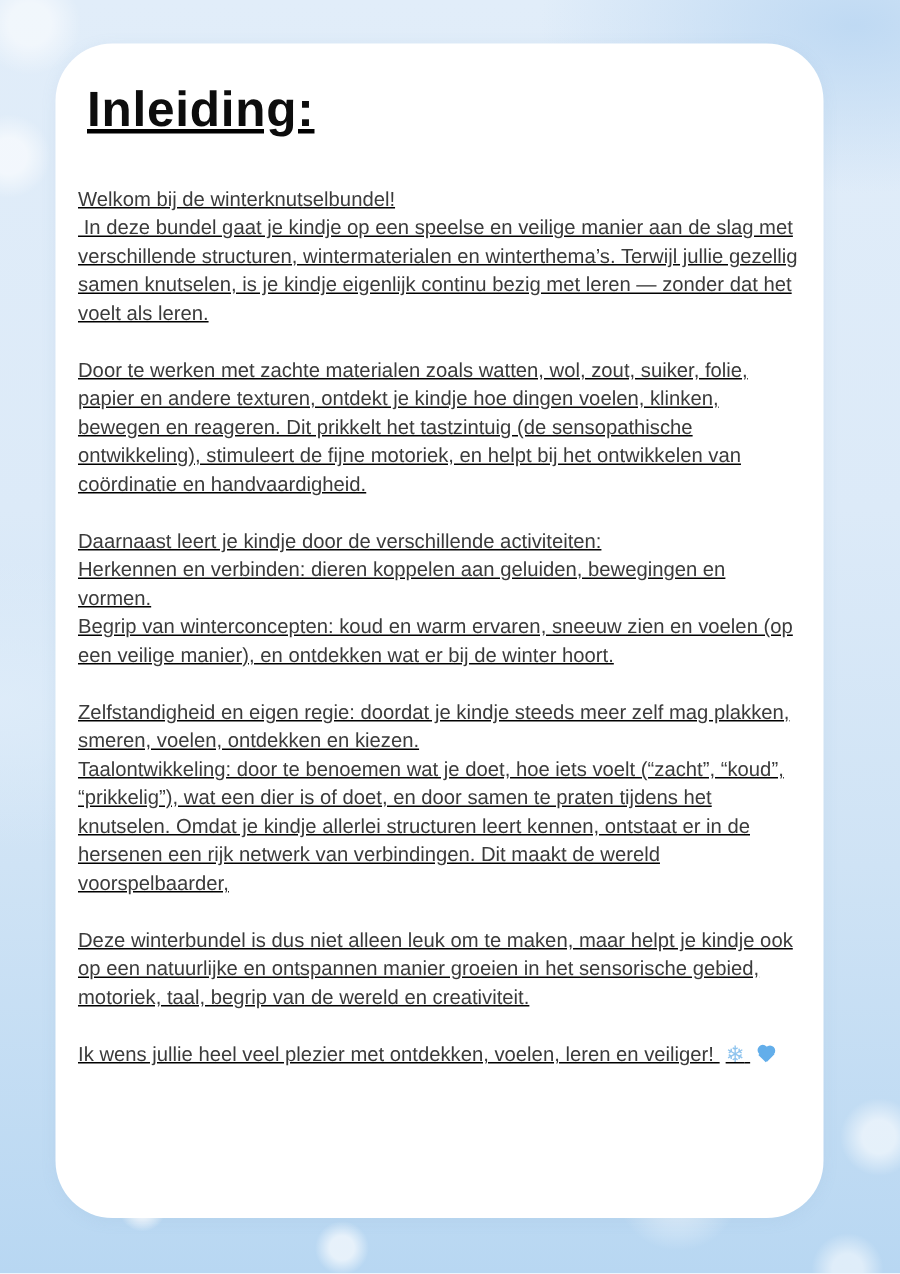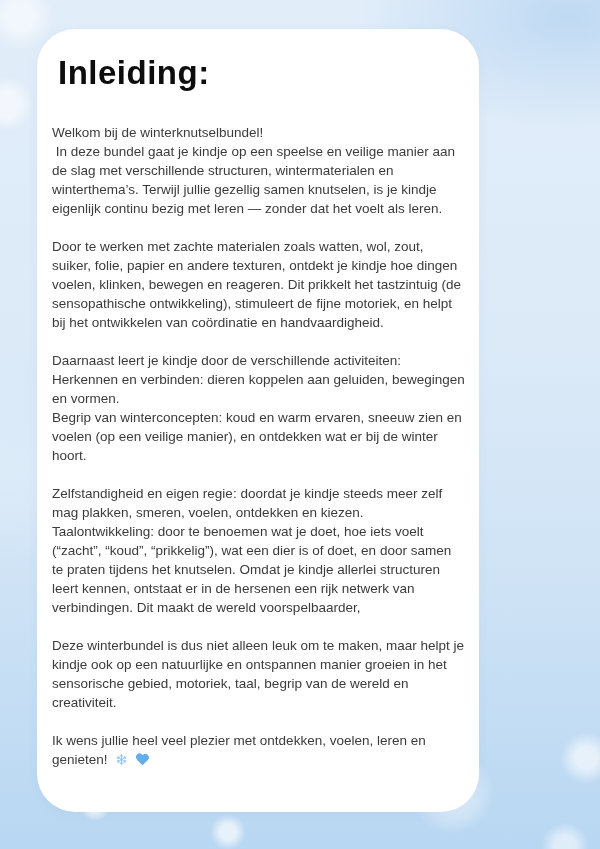--- a/index.html
+++ b/index.html
@@ -25,26 +25,27 @@
       radial-gradient(circle at 20px 16px,   rgba(255,255,255,.55) 0 14px, rgba(255,255,255,0) 34px),
       radial-gradient(ellipse 300px 160px at 95% 2%, rgba(185,214,242,.85) 0%, rgba(185,214,242,0) 70%),
       radial-gradient(ellipse 260px 140px at 0% 55%, rgba(222,236,249,.9) 0%, rgba(222,236,249,0) 70%),
       linear-gradient(180deg, #e1edf9 0%, #dceaf8 40%, #cfe3f5 68%, #b8d7f2 100%);
   }
 
   .card {
     position: absolute;
     left: 37px;
     top: 29px;
-    width: 442px;
+    width: 512px;
     height: 783px;
     background: #ffffff;
     border-radius: 38px;
     box-shadow: 0 2px 10px rgba(120,160,200,0.10);
     padding: 22px 14px 0 15px;
+    text-decoration: underline;
   }
 
   .title {
     margin-left: 6px;
     font-size: 33px;
     line-height: 44px;
     font-weight: bold;
     letter-spacing: 0.5px;
     color: #0d0d0d;
   }
@@ -107,19 +108,19 @@
       <p class="para">Welkom bij de winterknutselbundel!
 &nbsp;In deze bundel gaat je kindje op een speelse en veilige manier aan de slag met verschillende structuren, wintermaterialen en winterthema’s. Terwijl jullie gezellig samen knutselen, is je kindje eigenlijk continu bezig met leren — zonder dat het voelt als leren.</p>
       <p class="para">Door te werken met zachte materialen zoals watten, wol, zout, suiker, folie, papier en andere texturen, ontdekt je kindje hoe dingen voelen, klinken, bewegen en reageren. Dit prikkelt het tastzintuig (de sensopathische ontwikkeling), stimuleert de fijne motoriek, en helpt bij het ontwikkelen van coördinatie en handvaardigheid.</p>
       <p class="para">Daarnaast leert je kindje door de verschillende activiteiten:
 Herkennen en verbinden: dieren koppelen aan geluiden, bewegingen en vormen.
 Begrip van winterconcepten: koud en warm ervaren, sneeuw zien en voelen (op een veilige manier), en ontdekken wat er bij de winter hoort.</p>
       <p class="para">Zelfstandigheid en eigen regie: doordat je kindje steeds meer zelf mag plakken, smeren, voelen, ontdekken en kiezen.
 Taalontwikkeling: door te benoemen wat je doet, hoe iets voelt (“zacht”, “koud”, “prikkelig”), wat een dier is of doet, en door samen te praten tijdens het knutselen. Omdat je kindje allerlei structuren leert kennen, ontstaat er in de hersenen een rijk netwerk van verbindingen. Dit maakt de wereld voorspelbaarder,</p>
       <p class="para">Deze winterbundel is dus niet alleen leuk om te maken, maar helpt je kindje ook op een natuurlijke en ontspannen manier groeien in het sensorische gebied, motoriek, taal, begrip van de wereld en creativiteit.</p>
       <p class="para closing">
-        <span>Ik wens jullie heel veel plezier met ontdekken, voelen, leren en genieten!</span>
+        <span>Ik wens jullie heel veel plezier met ontdekken, voelen, leren en veiliger!</span>
         <span class="snowflake">❄</span>
         <span class="heart"></span>
       </p>
     </div>
   </div>
 </div>
 
 </body></html>

